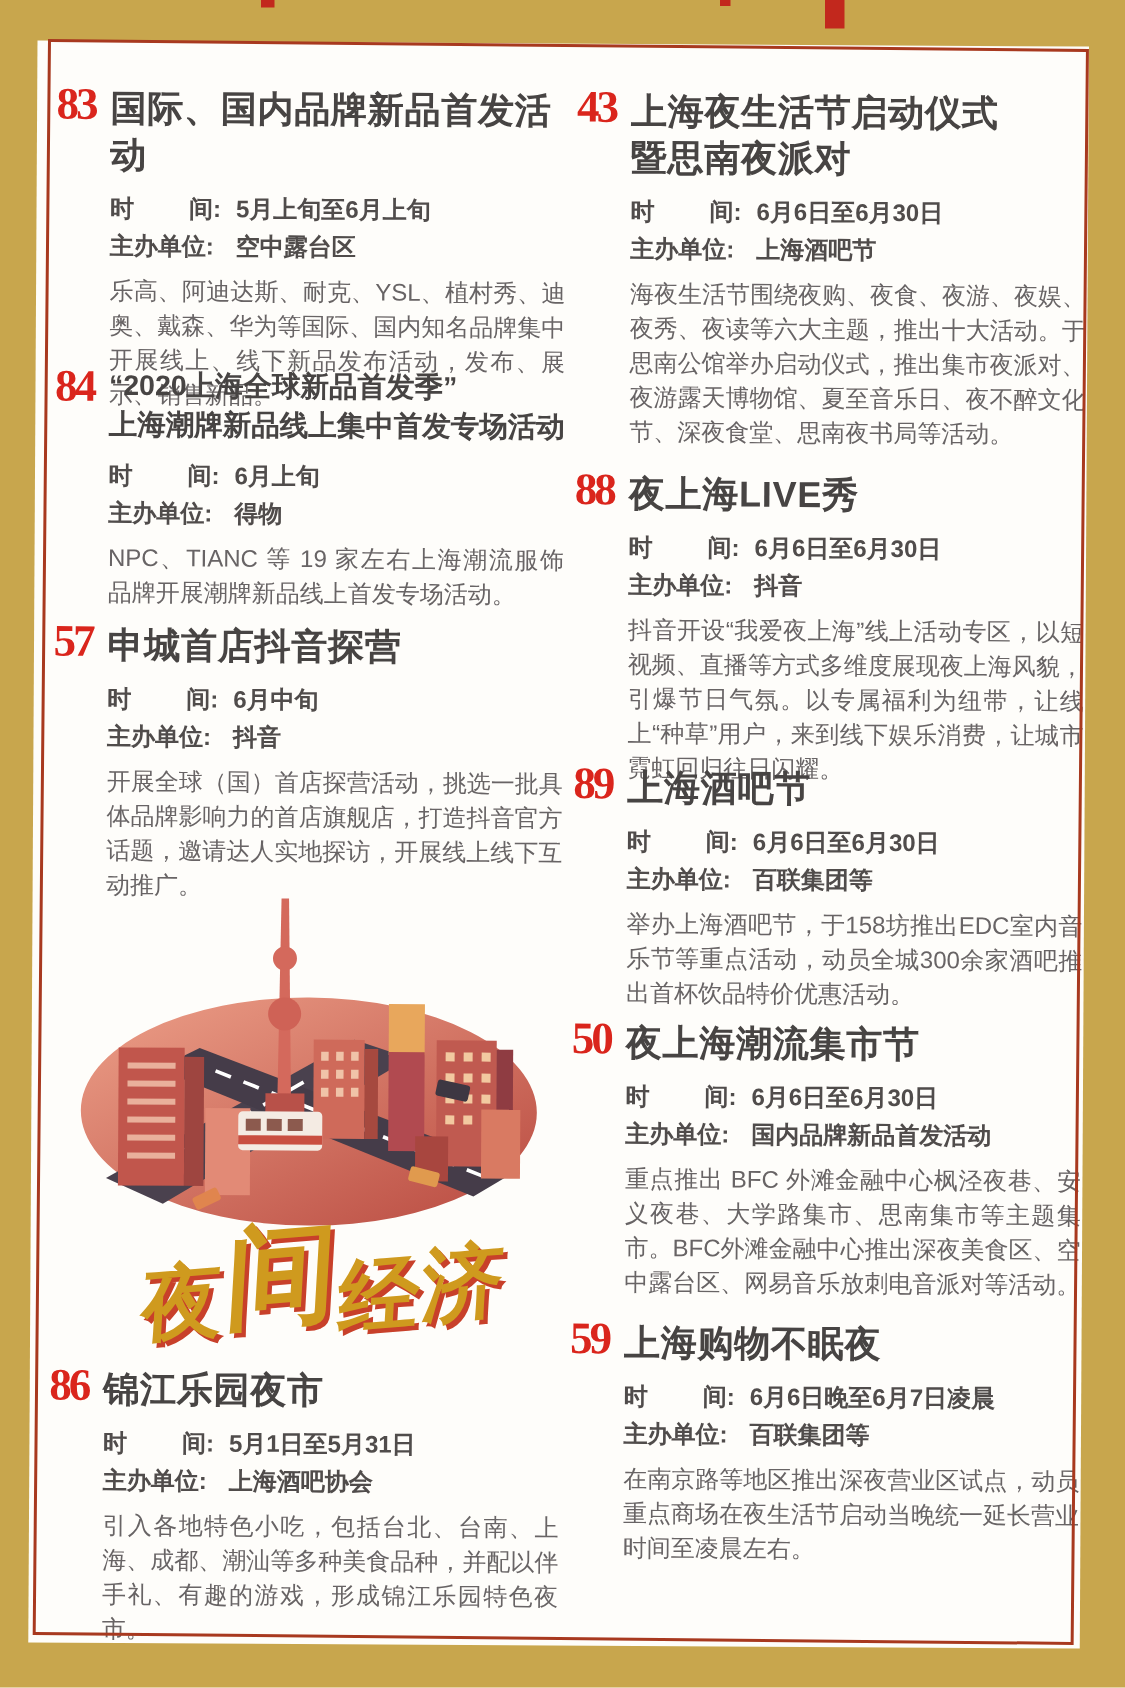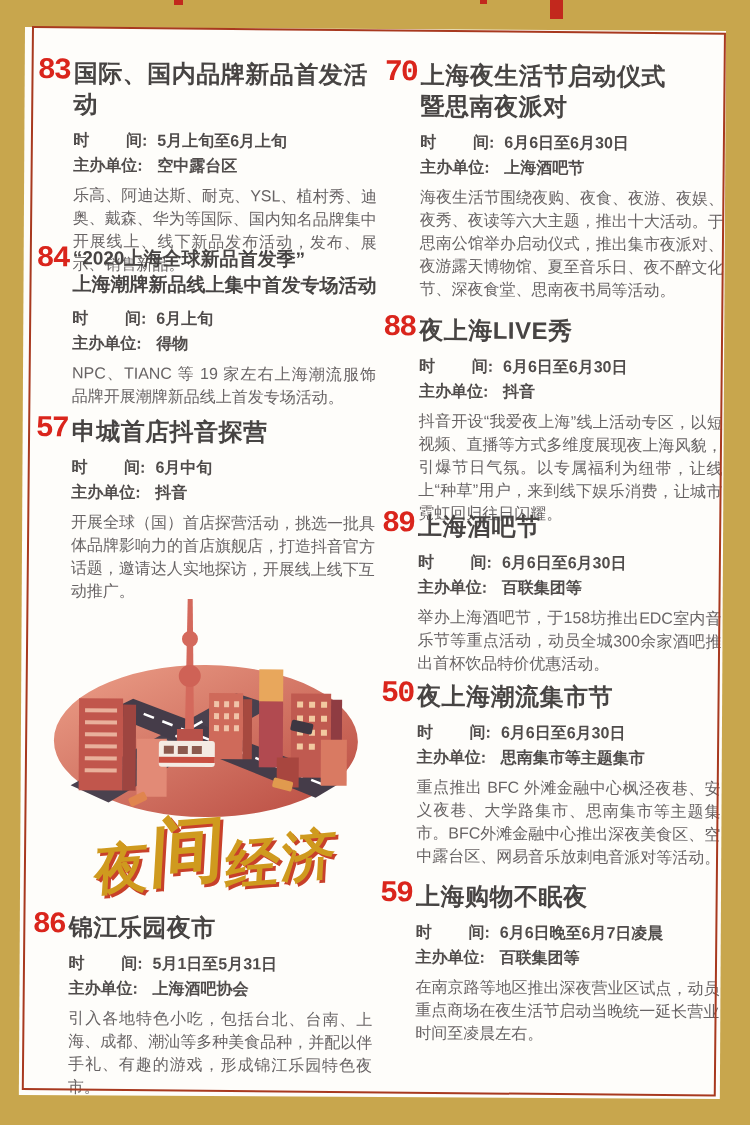--- a/index.html
+++ b/index.html
@@ -22,21 +22,21 @@
     position:absolute;left:32px;top:26px;width:690px;height:1060px;
     border:2px solid #a8391f;
     transform:rotate(.55deg);transform-origin:0 0;
     pointer-events:none;
   }
 
   .event{position:absolute;width:340px;padding-left:36px;box-sizing:border-box;}
   .num{
     position:absolute;left:0;top:-4px;width:34px;
     font-size:30px;font-weight:800;color:#da251c;letter-spacing:-2px;
-    font-family:Liberation Mono, monospace;
+    font-family:Liberation Serif, serif;
   }
   .title{
     margin:0 0 8px 0;font-size:24px;line-height:31px;font-weight:700;
     color:#474443;letter-spacing:.5px;
   }
   .title2{margin-top:-8px;}
   .compact .title{font-size:19px;line-height:26px;letter-spacing:0;}
   .compact .title2{margin-top:-8px;}
   .meta{font-size:16px;line-height:25px;color:#504c4b;font-weight:700;}
   .lab{display:inline-flex;justify-content:space-between;width:74px;margin-right:10px;}
@@ -205,21 +205,21 @@
           <span>间:</span>
         </span><span class="val">5月1日至5月31日</span>
     </div>
     <div class="meta">
       <span class="lab">主办单位:</span><span class="val">上海酒吧协会</span>
     </div>
     <p class="desc">引入各地特色小吃，包括台北、台南、上海、成都、潮汕等多种美食品种，并配以伴手礼、有趣的游戏，形成锦江乐园特色夜市。</p>
   </article>
 
   <article class="event" style="left: 360px; top: 30px;">
-    <div class="num">70</div>
+    <div class="num">43</div>
     <h3 class="title">上海夜生活节启动仪式</h3>
     <h3 class="title title2">暨思南夜派对</h3>
     <div class="meta">
       <span class="lab">
           <span>时</span>
           <span>间:</span>
         </span><span class="val">6月6日至6月30日</span>
     </div>
     <div class="meta">
       <span class="lab">主办单位:</span><span class="val">上海酒吧节</span>
@@ -263,21 +263,21 @@
     <div class="num">50</div>
     <h3 class="title">夜上海潮流集市节</h3>
 
     <div class="meta">
       <span class="lab">
           <span>时</span>
           <span>间:</span>
         </span><span class="val">6月6日至6月30日</span>
     </div>
     <div class="meta">
-      <span class="lab">主办单位:</span><span class="val">思南集市等主题集市</span>
+      <span class="lab">主办单位:</span><span class="val">国内品牌新品首发活动</span>
     </div>
     <p class="desc">重点推出 BFC 外滩金融中心枫泾夜巷、安义夜巷、大学路集市、思南集市等主题集市。BFC外滩金融中心推出深夜美食区、空中露台区、网易音乐放刺电音派对等活动。</p>
   </article>
 
   <article class="event" style="left: 360px; top: 851px;">
     <div class="num">59</div>
     <h3 class="title">上海购物不眠夜</h3>
 
     <div class="meta">
       <span class="lab">

